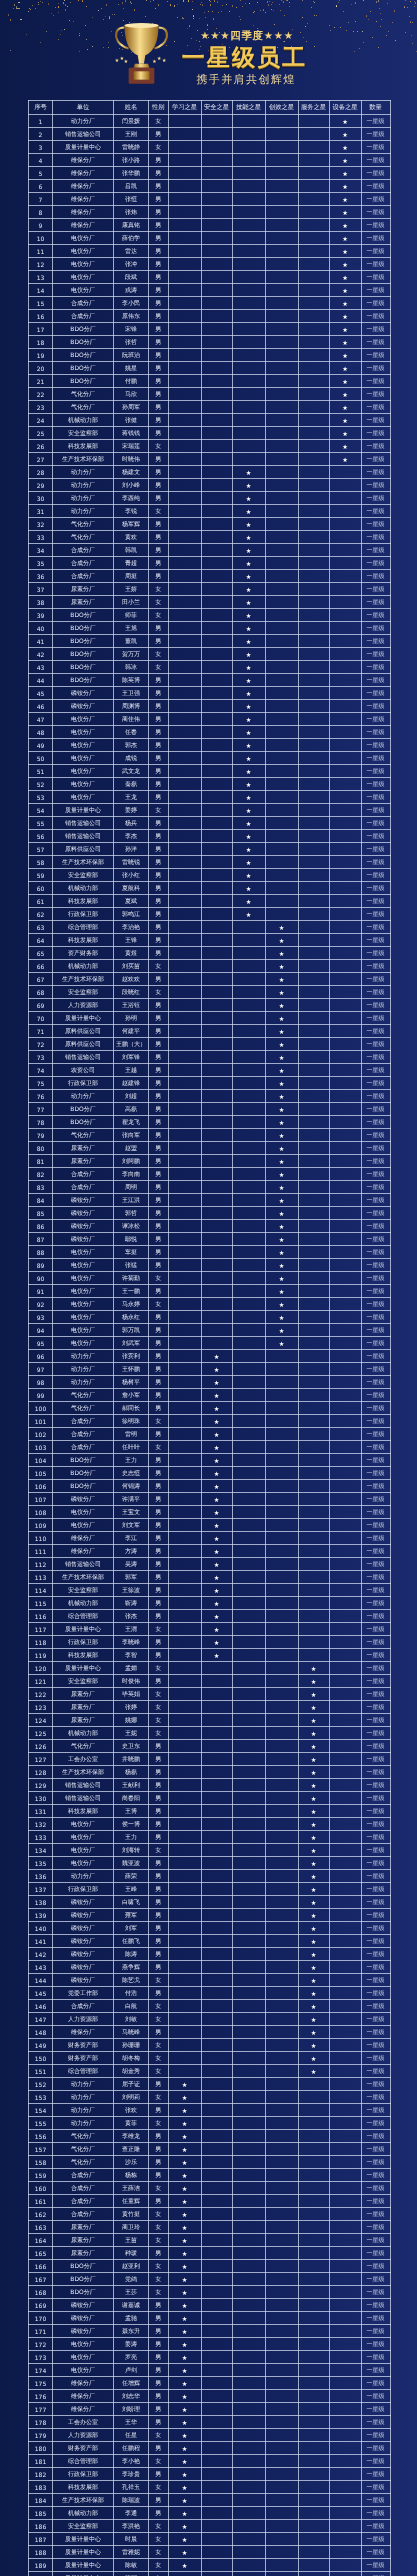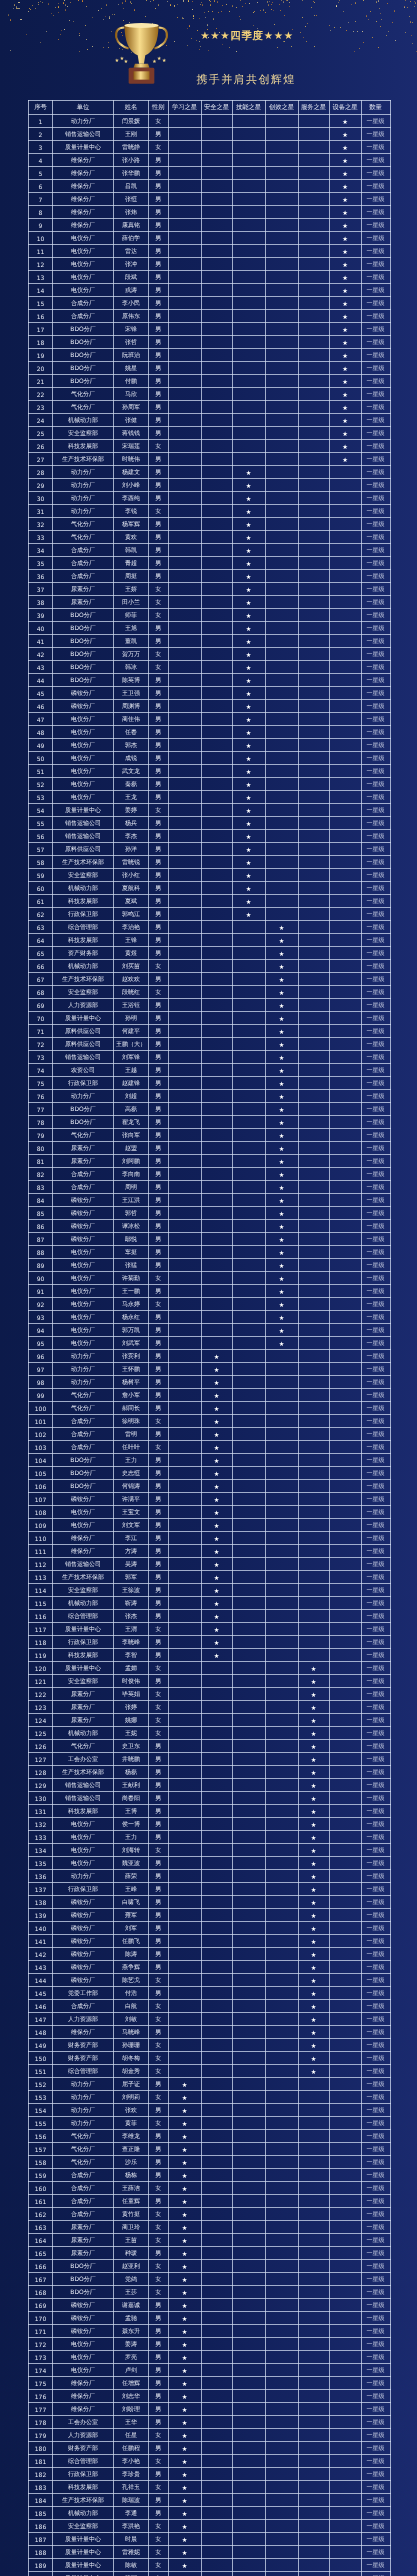--- a/index.html
+++ b/index.html
@@ -306,20 +306,21 @@
     <rect x="24" y="66" width="37" height="23" rx="2" fill="#7a3a2a"></rect>
     <rect x="31" y="71" width="23" height="12" fill="url(#gold)"></rect>
     <text x="4" y="58" fill="#f6d98a" font-size="7">★</text>
     <text x="11" y="55" fill="#f6d98a" font-size="7">★</text>
     <text x="17" y="59" fill="#f6d98a" font-size="7">★</text>
     <text x="58" y="59" fill="#f6d98a" font-size="7">★</text>
     <text x="65" y="55" fill="#f6d98a" font-size="7">★</text>
     <text x="72" y="58" fill="#f6d98a" font-size="7">★</text>
   </svg>
   <div class="subtitle-top">★★★四季度★★★</div>
+  <div class="main-title">一星级员工</div>
   <div class="slogan">携手并肩共创辉煌</div>
 </div>
 
 <table class="awards">
   <colgroup>
     <col style="width:24px">
       <col style="width:61px">
       <col style="width:35px">
       <col style="width:19.5px">
     <col style="width:33px">

